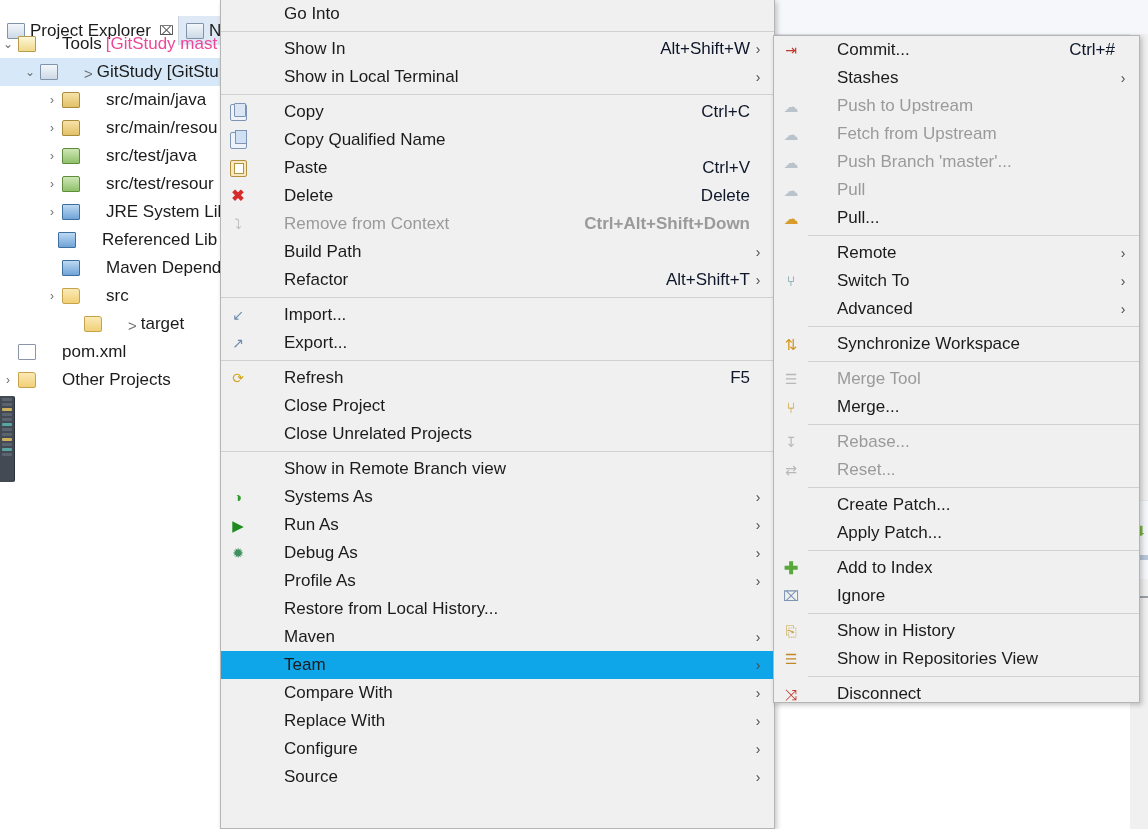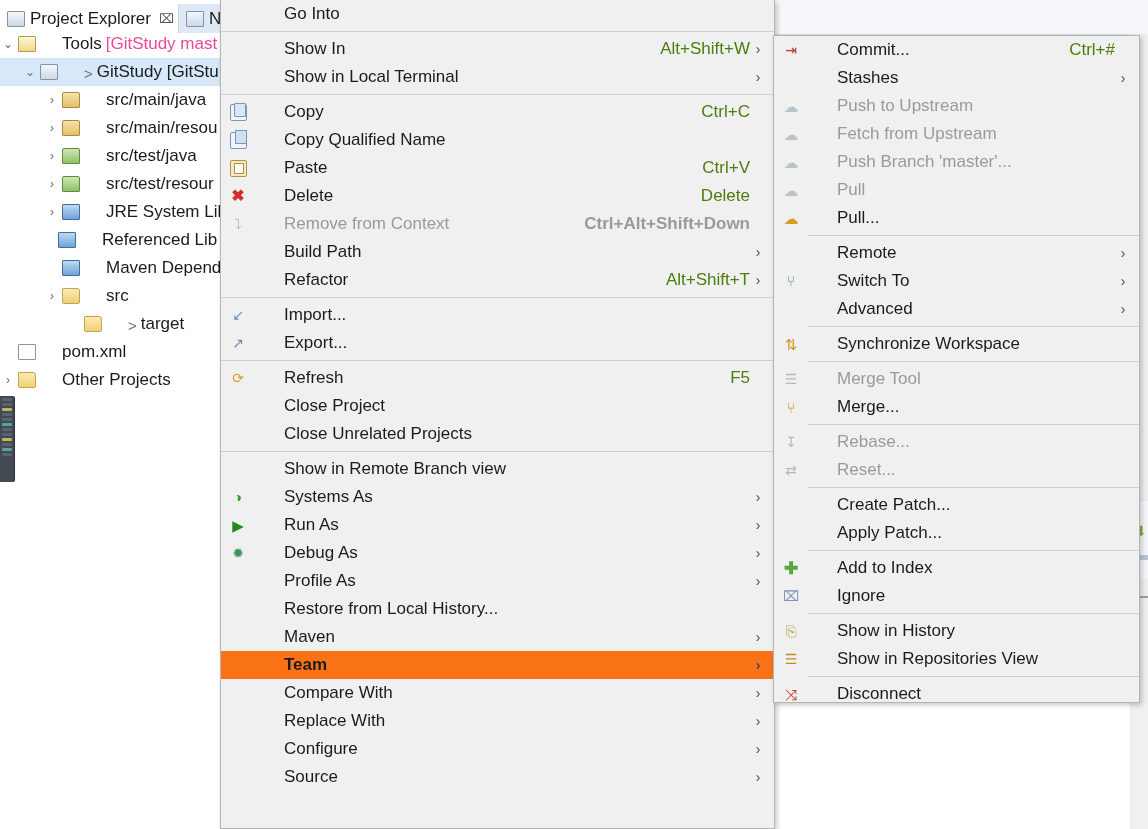--- a/index.html
+++ b/index.html
@@ -21,21 +21,21 @@
     width: 240px; height: 829px;
     background: #ffffff;
   }
   .tabbar {
     position: absolute; left: 0; top: 0;
     width: 240px; height: 30px;
     background: #ffffff;
     border-bottom: 1px solid #d8d8d8;
   }
   .tab {
-    position: absolute; top: 4px; height: 29px;
+    position: absolute; top: 16px; height: 29px;
     display: flex; align-items: center; gap: 5px;
     padding: 0 7px;
     font-size: 17px; color: #1b1b1b;
     white-space: nowrap;
   }
   .tab.active { left: 0; background: #ffffff; }
   .tab.inactive { left: 178px; background: #dfe9f5; border-left: 1px solid #c8d4e0; }
   .tab .close-x { font-size: 13px; color: #555; margin-left: 3px; }
 
   .tree { position: absolute; left: 0; top: 30px; width: 240px; }
@@ -131,28 +131,28 @@
   .mrow {
     position: relative;
     display: flex; align-items: center;
     height: 28px;
     padding: 0 8px 0 0;
     font-size: 17px; color: #1b1b1b;
     white-space: nowrap;
     cursor: default;
   }
   .mrow.disabled { color: #9a9a9a; }
-  .mrow.hl { background: #f97316; font-weight: bold; }
+  .mrow.hl { background: #0ea5e9; }
   .micon {
     width: 34px; flex: 0 0 34px;
     display: flex; align-items: center; justify-content: center;
     font-size: 13px; line-height: 1;
   }
   .mlabel { flex: 1 1 auto; margin-left: 29px; }
-  .maccel { color: #4d7c0f; font-size: 17px; margin-left: 18px; }
+  .maccel { color: #0f172a; font-size: 17px; margin-left: 18px; }
   .mrow.disabled .maccel { color: #9a9a9a; font-weight: bold; }
   .marrow {
     width: 16px; flex: 0 0 16px; text-align: center;
     font-size: 14px; color: #4a4a4a;
   }
   .marrow.empty { color: transparent; }
   .msep {
     height: 1px; margin: 3px 0 3px 0;
     background: #d0d0d0;
   }

